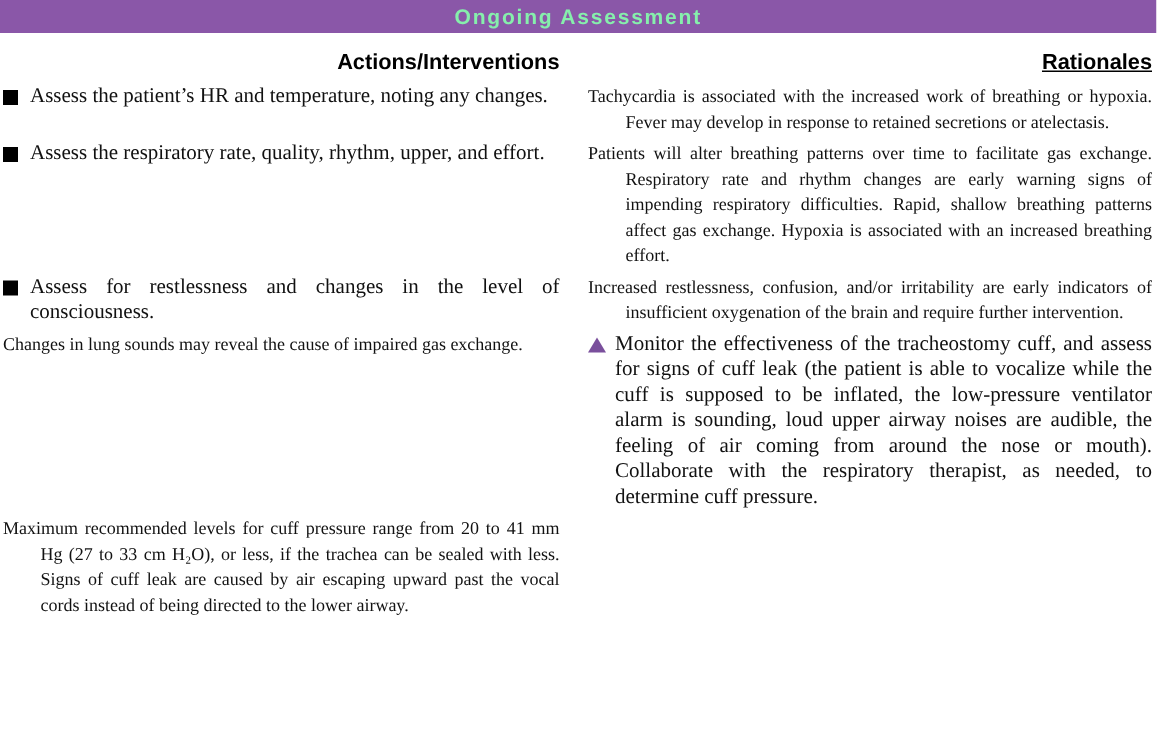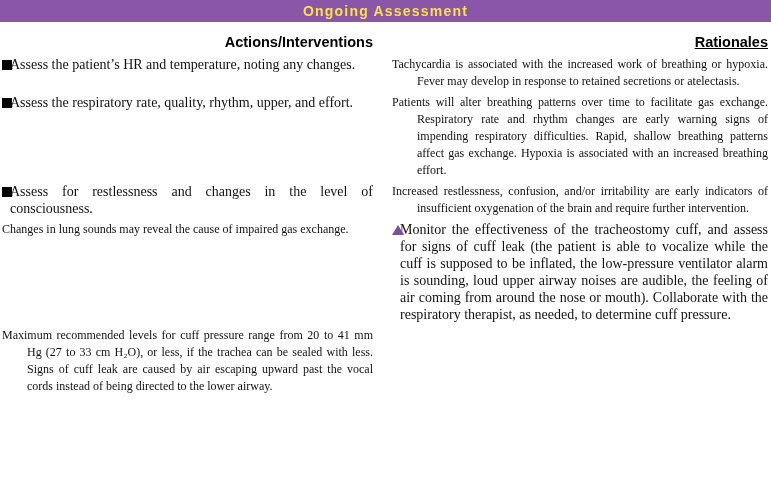--- a/index.html
+++ b/index.html
@@ -9,21 +9,21 @@
     font-family: "Liberation Serif", serif;
     color: #111111;
     overflow: hidden;
   }
   .title-bar {
     height: 22px;
     background: var(--header-bg, #8a57a8);
     display: flex; align-items: center; justify-content: center;
   }
   .title-bar .title {
-    color: #fde047;
+    color: #86efac;
     font-family: "Liberation Sans", sans-serif;
     font-weight: bold;
     font-size: 14px;
     letter-spacing: 1.2px;
   }
   .table {
     padding: 0 3px 0 2px;
     display: grid;
     grid-template-columns: 371px 1fr;
     column-gap: 19px;
@@ -35,21 +35,21 @@
     font-weight: bold;
     font-size: 14.5px;
     color: #000000;
     margin-top: 12px;
     margin-bottom: 2px;
     text-align: right;
   }
   .col-header.rationales { padding-left: 14px; text-decoration: underline; }
   .action-cell {
     position: relative;
-    padding-left: 8px;
+    padding-left: 18px;
     font-size: 14px;
     line-height: 17px;
     text-align: justify;
   }
   .bullet {
     position: absolute;
     left: 0; top: 3.5px;
     display: inline-block;
   }
   .bullet[data-shape="square"] {

